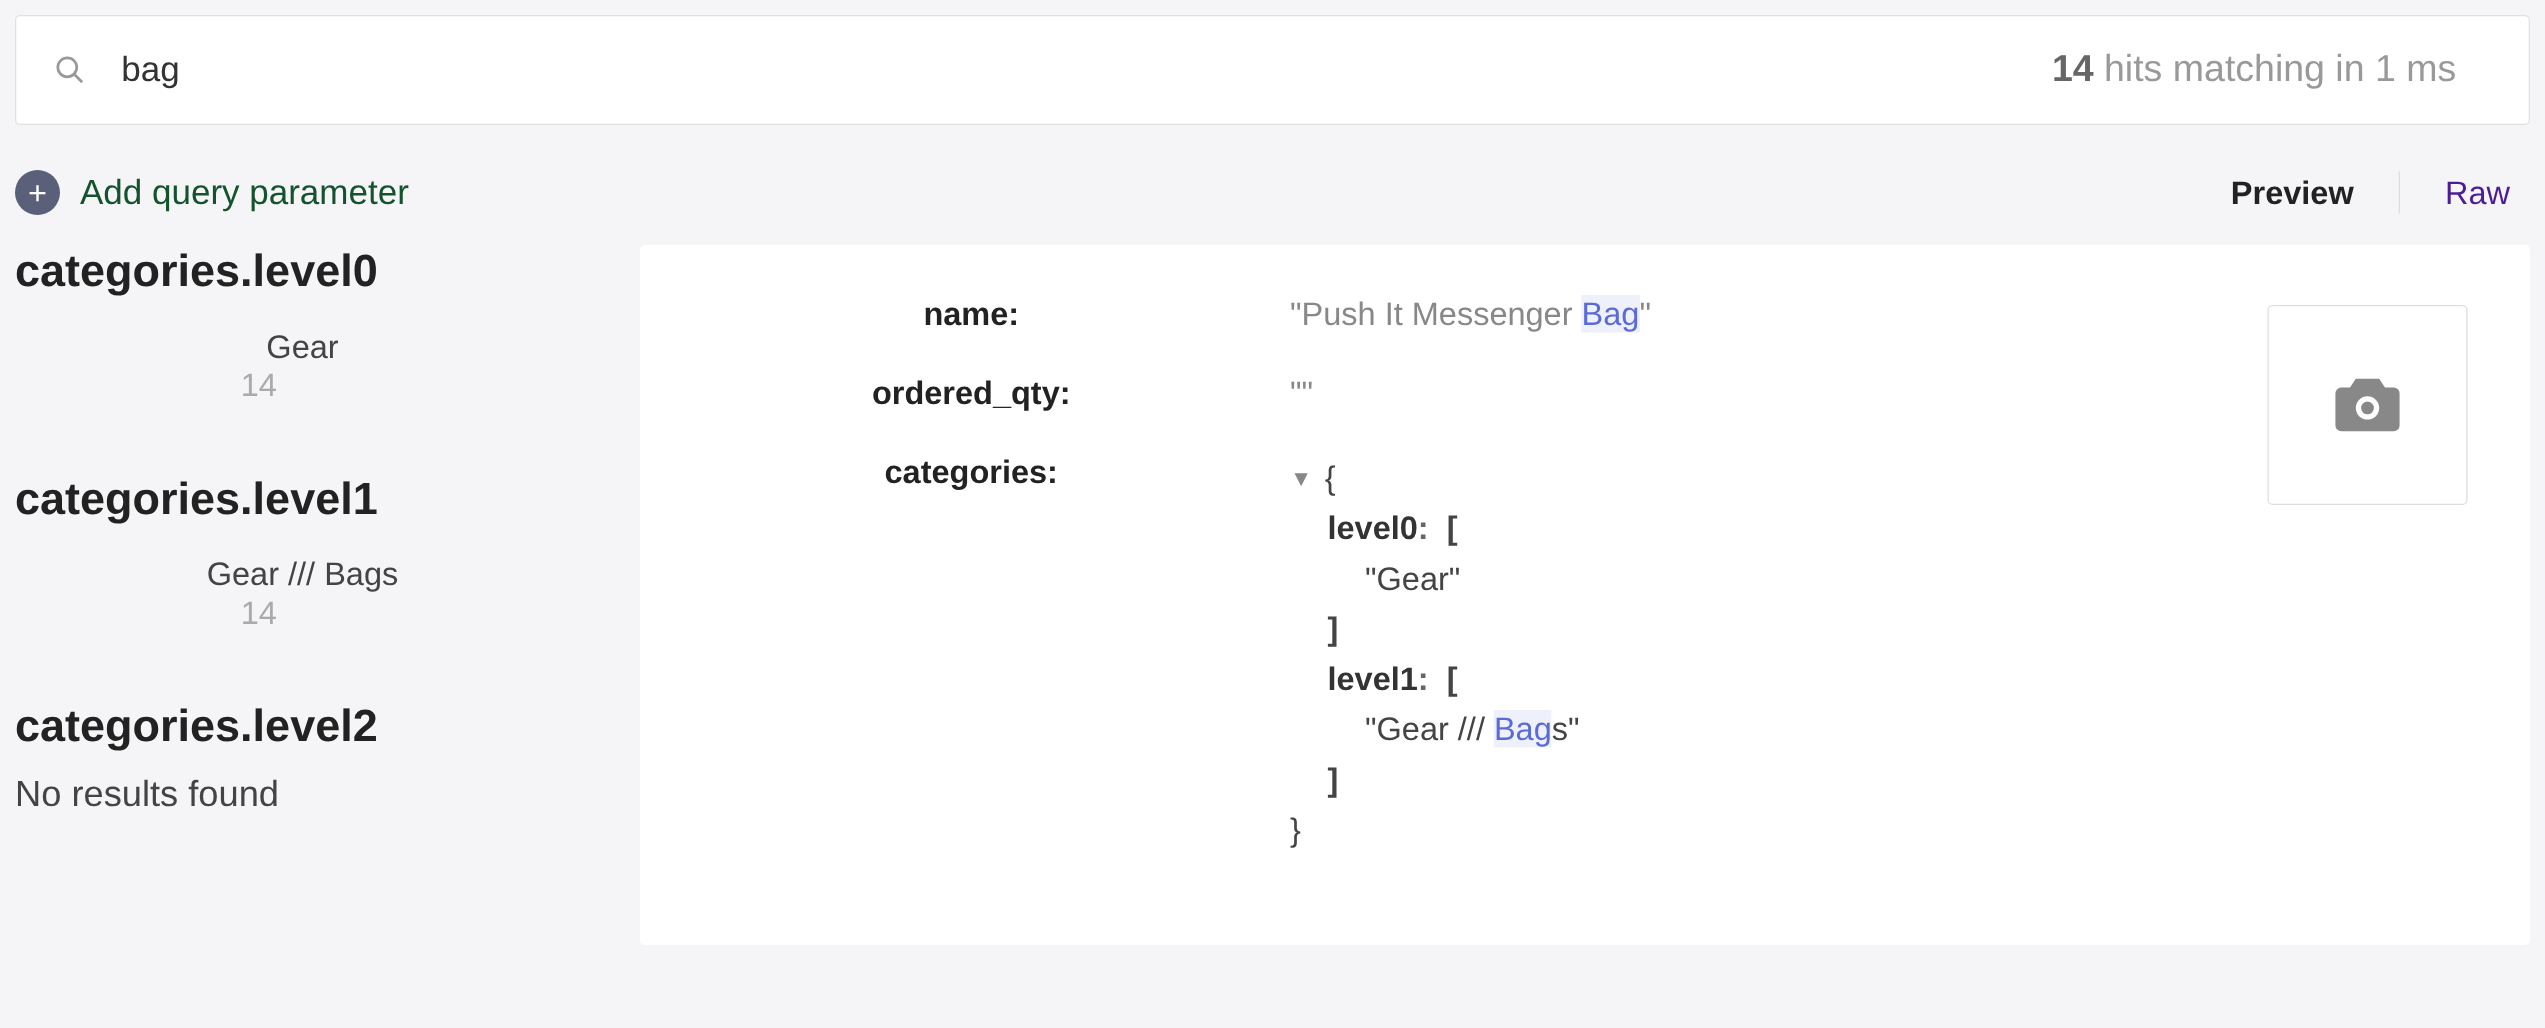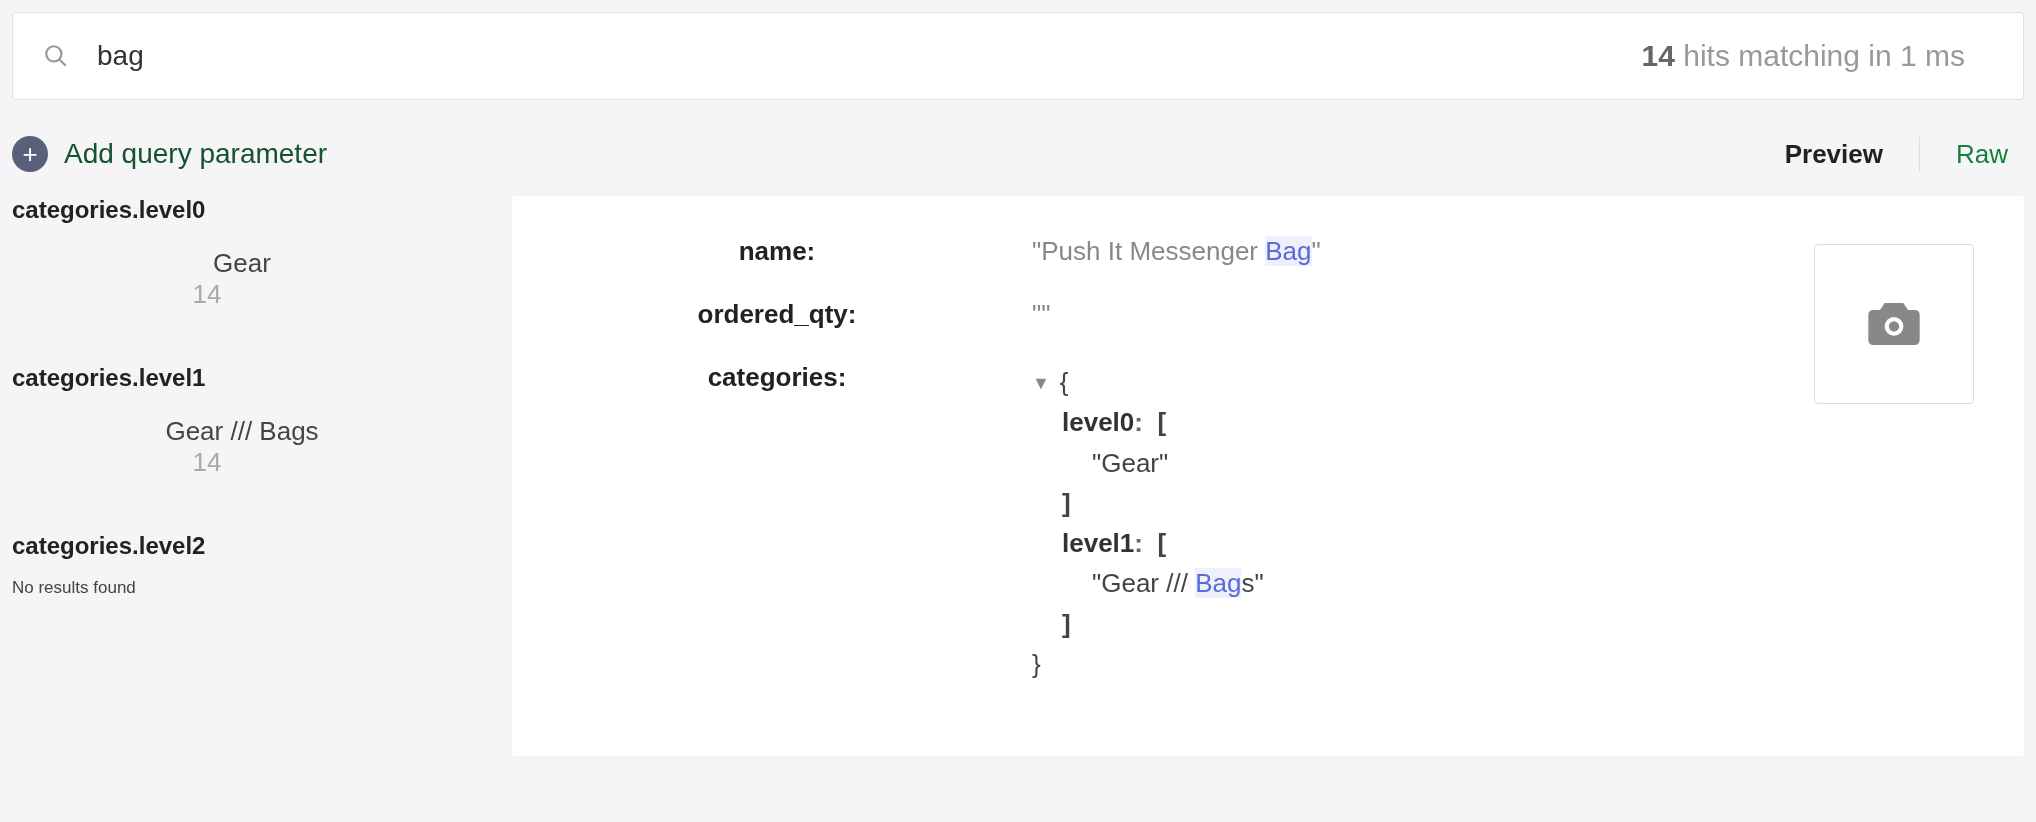--- a/index.html
+++ b/index.html
@@ -105,50 +105,50 @@
       display: flex;
       align-items: center;
       gap: 36px;
       font-size: 26px;
       padding-right: 16px;
     }
     .view-tabs .divider {
       width: 1px; height: 34px; background: #ddd;
     }
     .tab-preview { font-weight: 700; color: #222; cursor: pointer; }
-    .tab-raw { color: #15803d; cursor: pointer; }
+    .tab-raw { color: #4c1d95; cursor: pointer; }
 
     
     .content {
       display: flex;
       padding: 0 12px;
       gap: 0;
     }
     .sidebar {
       width: 500px;
       padding-right: 40px;
     }
     .facet-group { margin-bottom: 48px; }
     .facet-title {
-      font-size: 24px;
+      font-size: 36px;
       font-weight: 700;
       color: #222;
       margin-bottom: 18px;
     }
     .facet-row {
       display: flex;
       justify-content: space-between;
       align-items: center;
       font-size: 26px;
       color: #444;
       padding: 6px 0;
       flex-direction: column;
     }
     .facet-count { color: #aaa; font-size: 26px; padding-right: 70px; }
-    .facet-noresult { font-size: 17px; color: #444; }
+    .facet-noresult { font-size: 29px; color: #444; }
 
     
     .record-panel {
       flex: 1;
       background: #fff;
       border-radius: 4px;
       padding: 40px 50px;
       position: relative;
       min-height: 560px;
     }

